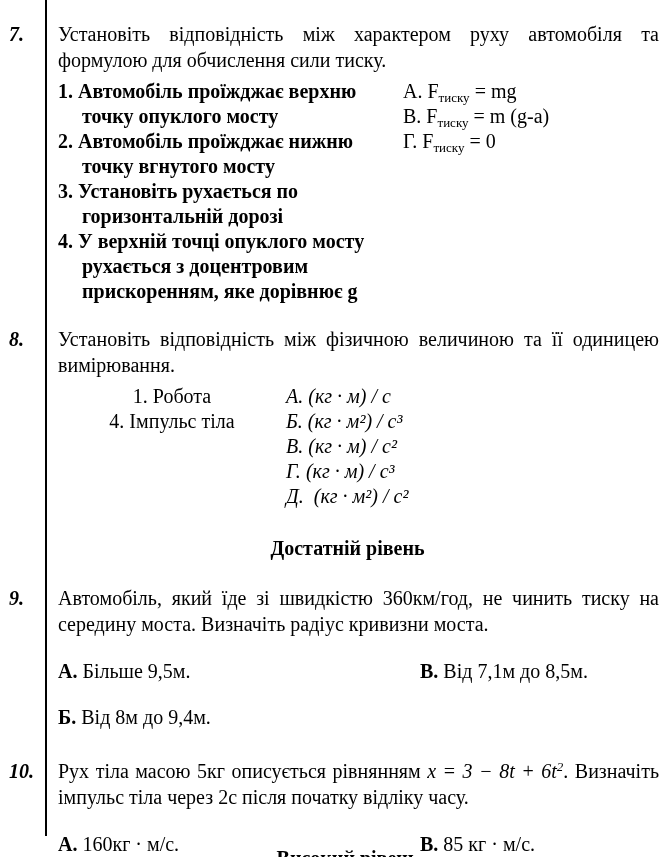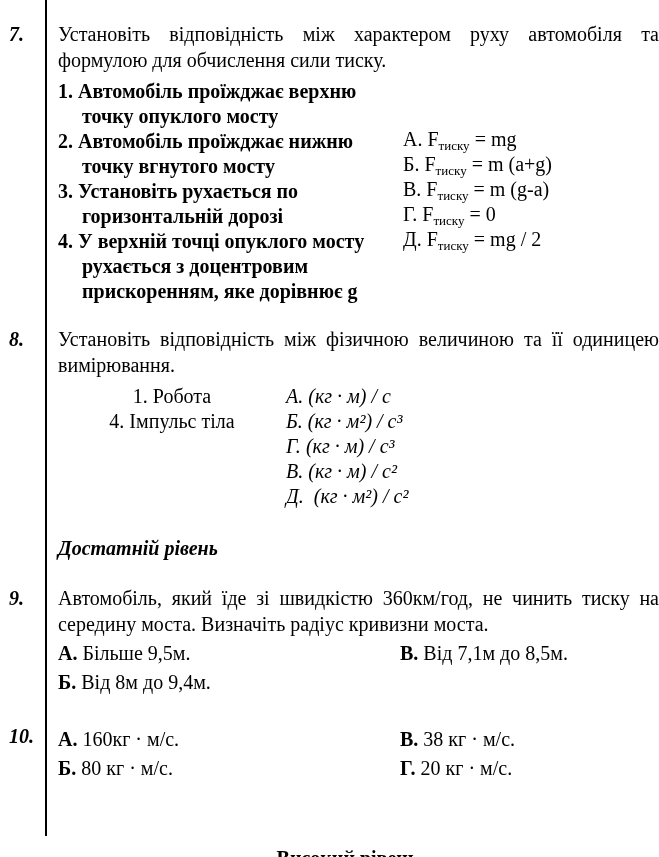--- a/index.html
+++ b/index.html
@@ -28,39 +28,39 @@
   .qnum {
     flex: 0 0 58px;
     padding-left: 9px;
     font-weight: bold;
     font-style: italic;
   }
   .qbody { flex: 1 1 auto; }
   .intro { text-align: justify; }
   .match { display: flex; margin-top: 6px; line-height: 25px; }
   .q7-left { flex: 0 0 345px; padding-right: 6px; font-weight: bold; }
-  .q7-right { flex: 1 1 auto; margin-top: 48px; }
+  .q7-right { flex: 1 1 auto; }
   .q8-left { flex: 0 0 228px; text-align: center; }
   .q8-right { flex: 1 1 auto; font-style: italic; }
   .mitem { padding-left: 24px; text-indent: -24px; }
   .fsub { font-size: 13px; line-height: 0; vertical-align: -4px; }
   .fsup { font-size: 13px; line-height: 0; vertical-align: 7px; }
   .section-heading {
     margin: 26px 22px 24px 58px;
-    text-align: left;
+    text-align: center;
     font-weight: bold;
-    font-style: italic;
   }
   .q-margin { margin-bottom: 22px; }
   .q9-margin { margin-bottom: 28px; }
   .answers {
     display: grid;
     grid-template-columns: 342px 1fr;
     row-gap: 3px;
-    margin-top: 3px;
+    margin-top: 21px;
+    gap: 20px;
   }
   .ans-letter { font-weight: bold; }
   .equation { font-style: italic; }
   .footer-heading {
     position: absolute;
     top: 845px;
     left: 58px;
     right: 22px;
     text-align: center;
     font-weight: bold;
@@ -78,43 +78,41 @@
       <p class="intro">Установіть відповідність між характером руху автомобіля та формулою для обчислення сили тиску.</p>
       <div class="match">
         <div class="q7-left">
           <p class="mitem"><span>1.</span> <span>Автомобіль проїжджає верхню точку опуклого мосту</span></p>
           <p class="mitem"><span>2.</span> <span>Автомобіль проїжджає нижню точку вгнутого мосту</span></p>
           <p class="mitem"><span>3.</span> <span>Установіть рухається по горизонтальній дорозі</span></p>
           <p class="mitem"><span>4.</span> <span>У верхній точці опуклого мосту рухається з доцентровим прискоренням, яке дорівнює g</span></p>
         </div>
         <div class="q7-right">
           <p><span>А.</span> <span><span>F</span><sub class="fsub">тиску</sub><span> = mg</span></span></p>
-          <p><span>Б.</span> <span><span>F</span><sub class="fsub">тиску</sub><span> = m (a+g)</span></span></p>
           <p><span>В.</span> <span><span>F</span><sub class="fsub">тиску</sub><span> = m (g-a)</span></span></p>
           <p><span>Г.</span> <span><span>F</span><sub class="fsub">тиску</sub><span> = 0</span></span></p>
-          <p><span>Д.</span> <span><span>F</span><sub class="fsub">тиску</sub><span> = mg / 2</span></span></p>
         </div>
       </div>
     </div>
   </div>
 
   <div class="qrow">
     <div class="qnum">8.</div>
     <div class="qbody">
       <p class="intro">Установіть відповідність між фізичною величиною та її одиницею вимірювання.</p>
       <div class="match">
         <div class="q8-left">
           <p class="mitem"><span>1.</span> <span>Робота</span></p>
           <p class="mitem"><span>4.</span> <span>Імпульс тіла</span></p>
         </div>
         <div class="q8-right">
           <p><span>А.</span> <span>(кг · м) / с</span></p>
           <p><span>Б.</span> <span>(кг · м²) / с³</span></p>
+          <p><span>В.</span> <span>(кг · м) / с²</span></p>
           <p><span>Г.</span> <span>(кг · м) / с³</span></p>
-          <p><span>В.</span> <span>(кг · м) / с²</span></p>
           <p><span>Д.</span>&nbsp; <span>(кг · м²) / с²</span></p>
         </div>
       </div>
     </div>
   </div>
 
   <div class="section-heading">Достатній рівень</div>
 
   <div class="qrow q9-margin">
     <div class="qnum">9.</div>
@@ -124,23 +122,24 @@
         <p><span class="ans-letter">А.</span> <span>Більше 9,5м.</span></p>
         <p><span class="ans-letter">В.</span> <span>Від 7,1м до 8,5м.</span></p>
         <p><span class="ans-letter">Б.</span> <span>Від 8м до 9,4м.</span></p>
       </div>
     </div>
   </div>
 
   <div class="qrow">
     <div class="qnum">10.</div>
     <div class="qbody">
+      <p class="intro"><span>Рух тіла масою 5кг описується рівнянням </span><span class="equation"><span>x = 3 − 8t + 6t</span><sup class="fsup">2</sup></span><span>. Визначіть імпульс тіла через 2с після початку відліку часу.</span></p>
       <div class="answers">
         <p><span class="ans-letter">А.</span> <span>160кг · м/с.</span></p>
-        <p><span class="ans-letter">В.</span> <span>38 кг · м/с.</span></p>
+        <p><span class="ans-letter">В.</span> <span>85 кг · м/с.</span></p>
         <p><span class="ans-letter">Б.</span> <span>80 кг · м/с.</span></p>
         <p><span class="ans-letter">Г.</span> <span>20 кг · м/с.</span></p>
       </div>
     </div>
   </div>
 
   <div class="footer-heading">Високий рівень</div>
 </div>
 
 </body></html>

